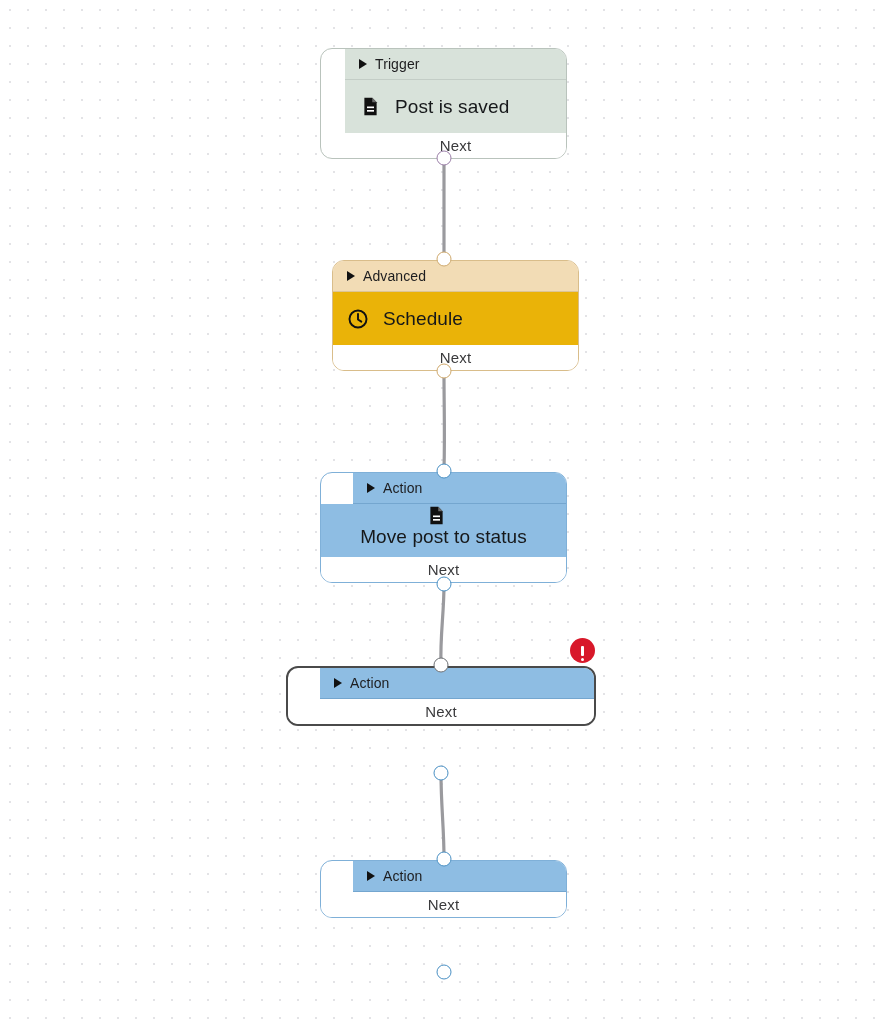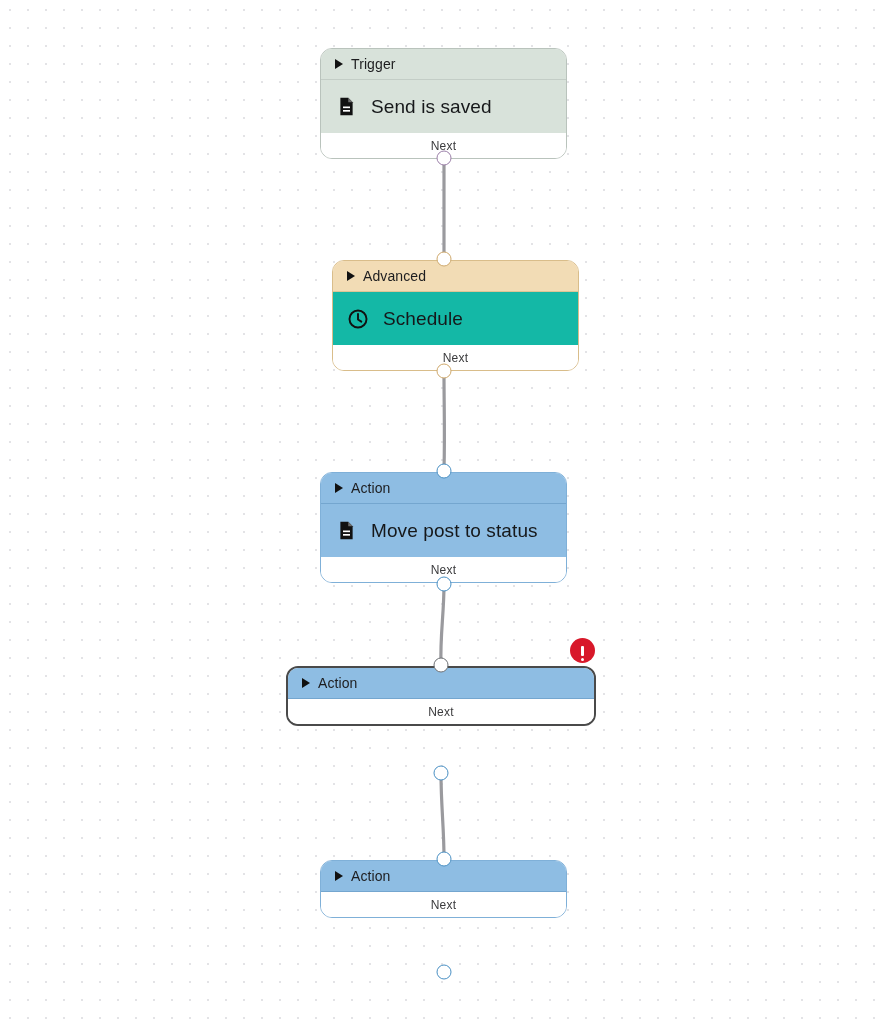--- a/index.html
+++ b/index.html
@@ -34,58 +34,58 @@
   }
 
   
   .node {
     position: absolute;
     box-sizing: border-box;
     border-radius: 12px;
     background: #ffffff;
     overflow: hidden;
   }
-  .node.trigger  { border: 1px solid #b9c3bc; }
+  .node.trigger  { border: 1px solid #b9c3bc; padding-left: 24px; }
   .node.advanced { border: 1px solid #d9bd8a; }
   .node.action   { border: 1px solid #7fb0d8; }
   .node.selected { border: 2px solid #4a4a4a; }
 
   .node-header {
     display: flex;
     align-items: center;
     height: 30px;
     padding: 0 0 0 14px;
     font-size: 14px;
     color: #1d1d1f;
     letter-spacing: .1px;
   }
   .trigger  .node-header { background: #d8e2da; border-bottom: 1px solid #c3cdc6; }
   .advanced .node-header { background: #f2dcb5; border-bottom: 1px solid #dcc characterized; }
   .advanced .node-header { background: #f2dcb5; border-bottom: 1px solid #dcc596; }
-  .action   .node-header { background: #8ebde3; border-bottom: 1px solid #74a6cf; }
+  .action   .node-header { background: #8ebde3; border-bottom: 1px solid #74a6cf; margin-left: 32px; }
 
   .caret {
     width: 0;
     height: 0;
     border-top: 5px solid transparent;
     border-bottom: 5px solid transparent;
     border-left: 8px solid #111;
     margin-right: 8px;
     flex: 0 0 auto;
   }
 
   .node-body {
     display: flex;
     align-items: center;
     height: 53px;
     padding: 0 14px;
   }
   .trigger  .node-body { background: #d8e2da; }
-  .advanced .node-body { background: #14b8a6; }
-  .action   .node-body { background: #8ebde3; }
+  .advanced .node-body { background: #eab308; }
+  .action   .node-body { background: #8ebde3; flex-direction: column; }
 
   .node-icon {
     flex: 0 0 auto;
     width: 22px;
     height: 22px;
     margin-right: 14px;
     display: flex;
     align-items: center;
     justify-content: center;
   }
@@ -95,21 +95,21 @@
     white-space: nowrap;
     letter-spacing: .1px;
   }
 
   .node-footer {
     height: 25px;
     background: #ffffff;
     display: flex;
     align-items: center;
     justify-content: center;
-    font-size: 12px;
+    font-size: 15px;
     color: #3a3a3c;
     letter-spacing: .2px;
     text-align: right;
   }
 
   
   .port {
     position: absolute;
     width: 15px;
     height: 15px;
@@ -175,21 +175,21 @@
     </div>
     <div class="node-body">
       <span class="node-icon">
         <svg width="21" height="21" viewBox="0 0 24 24">
           <path d="M5 2h9l5 5v15H5z" fill="#111"></path>
           <path d="M14 2l5 5h-5z" fill="#6d6d6d"></path>
           <rect x="8" y="12" width="8" height="1.9" fill="#fff"></rect>
           <rect x="8" y="16" width="8" height="1.9" fill="#fff"></rect>
         </svg>
       </span>
-      <span class="node-title">Send is saved</span>
+      <span class="node-title">Post is saved</span>
     </div>
     <div class="node-footer">Next</div>
   </div>
   <div class="port green" style="left:444px; top:158px;"></div>
 
   <div class="node advanced" style="left:332px; top:260px; width:247px;">
     <div class="node-header">
       <span class="caret"></span>
       <span>Advanced</span>
     </div>

